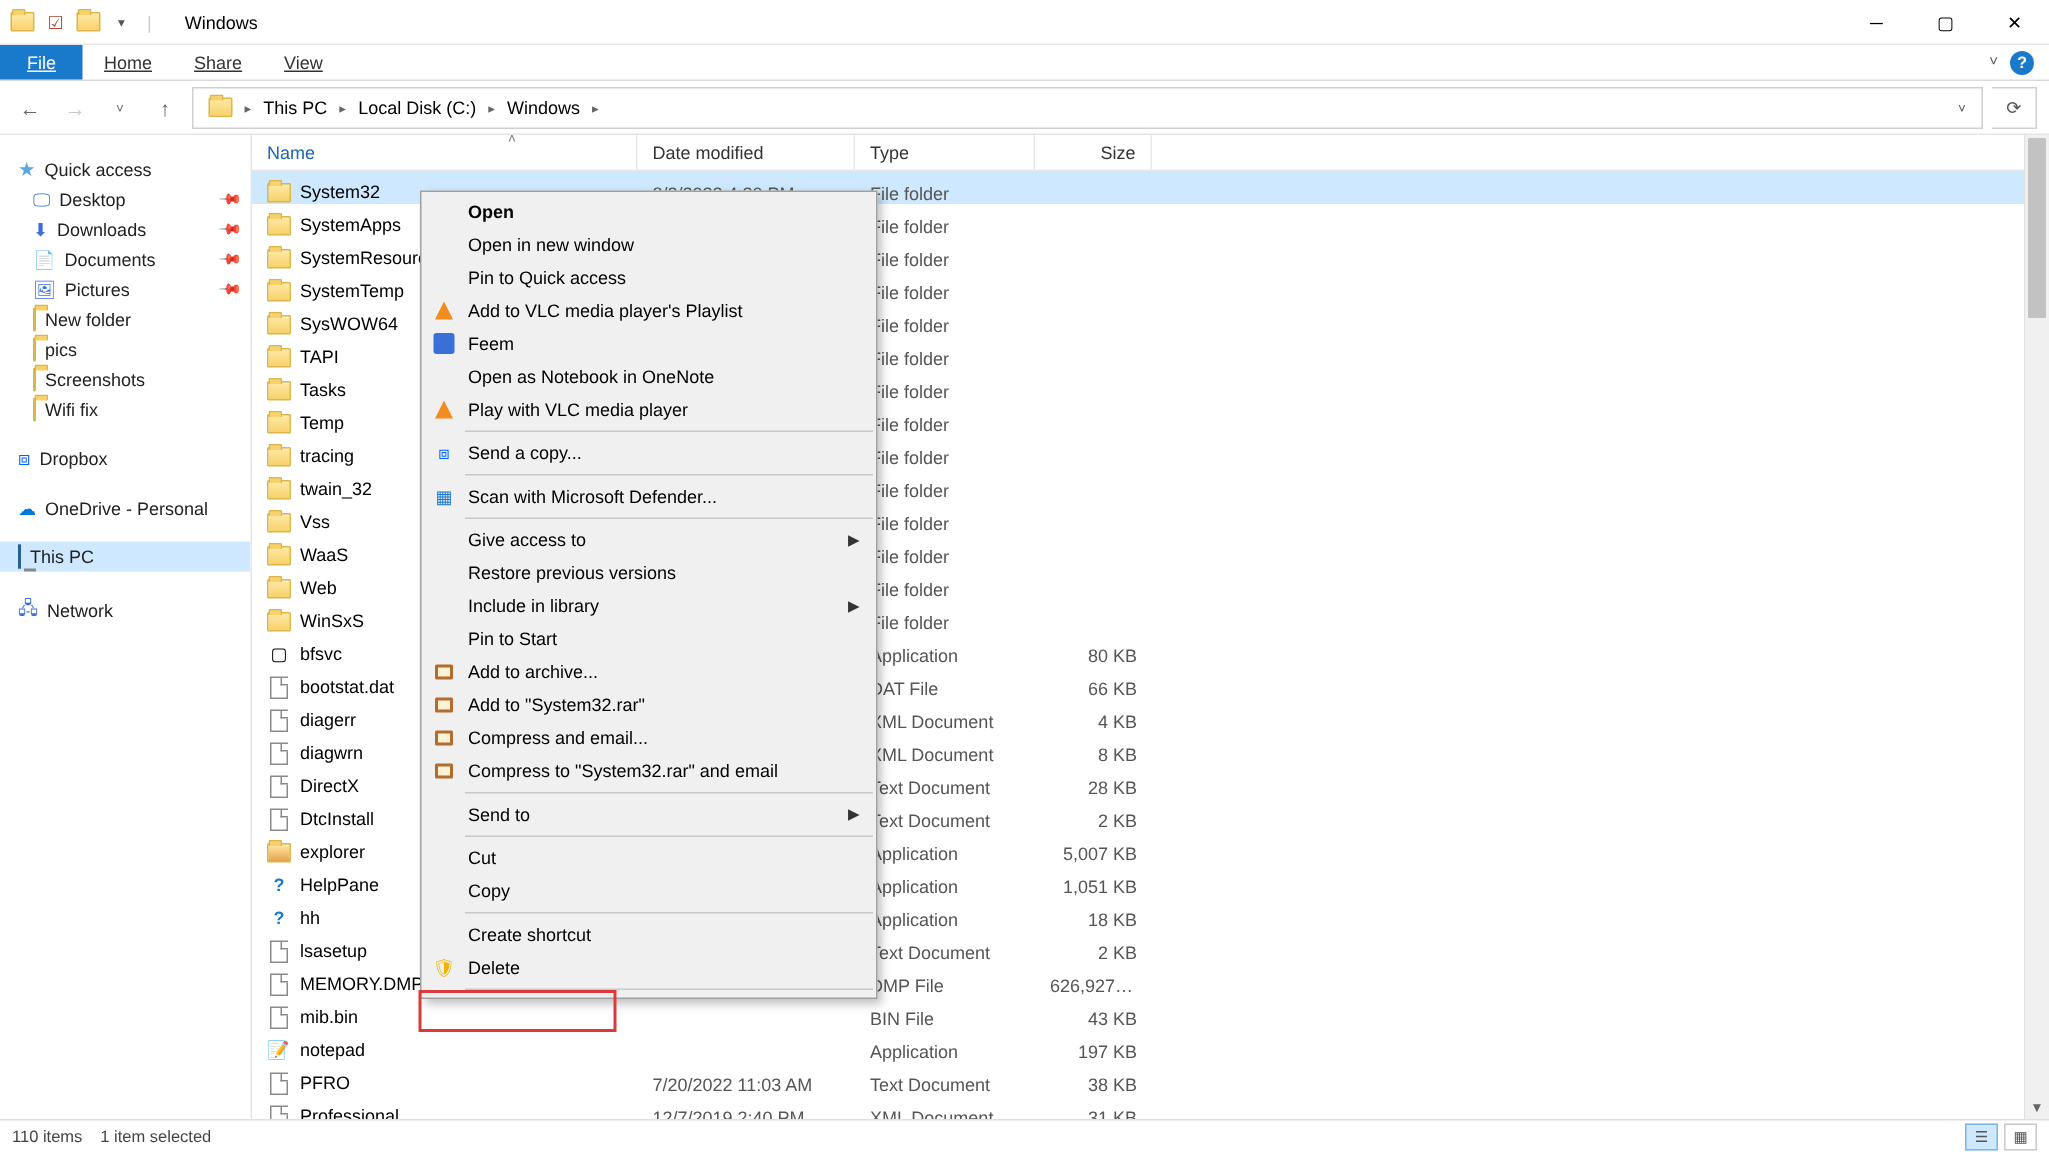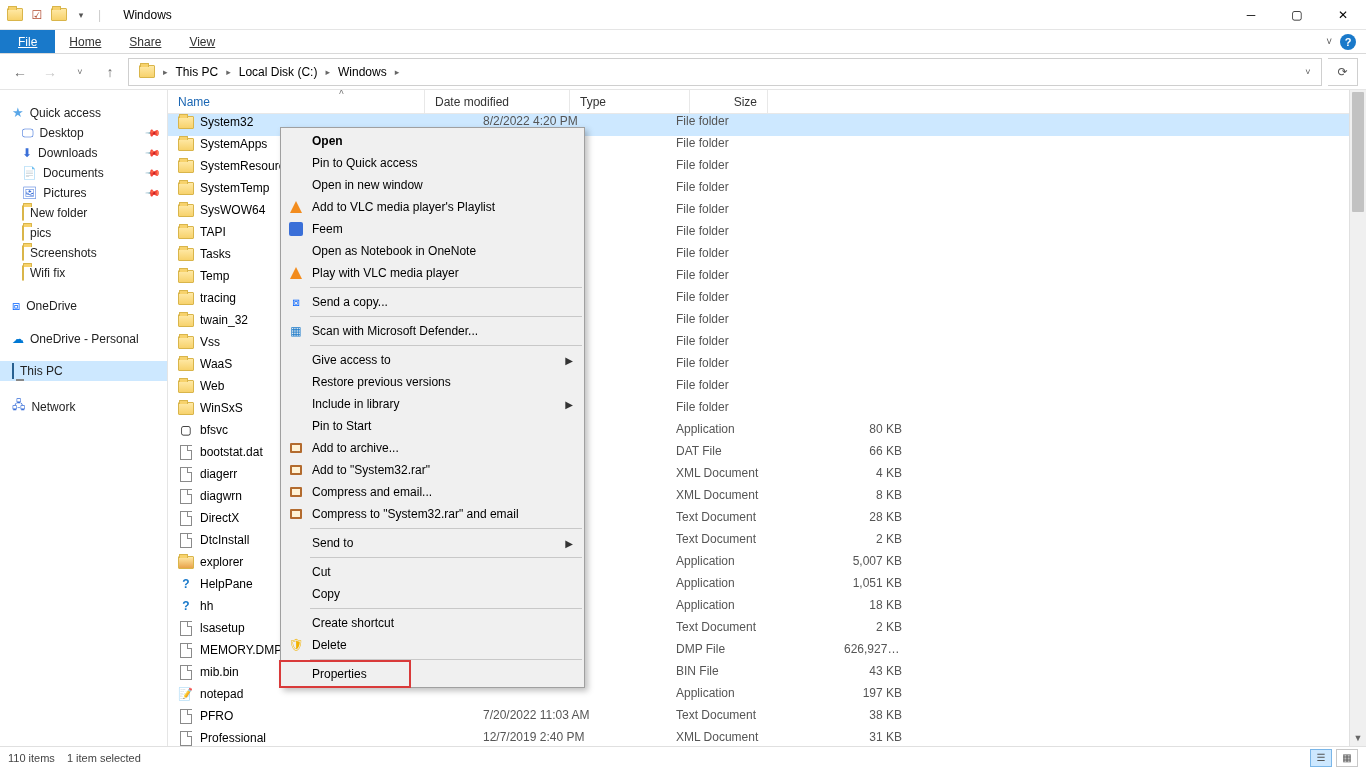--- a/index.html
+++ b/index.html
@@ -51,21 +51,21 @@
 
 .filepane { flex:1; position:relative; overflow:hidden; }
 .columns { display:flex; height:24px; border-bottom:1px solid #e8e8e8; align-items:center; font-size:12px; color:#333;}
 .col { padding-left:10px; border-right:1px solid #e8e8e8; height:100%; display:flex; align-items:center; }
 .col-name { width:257px; color:#1a66b3; position:relative;}
 .col-name .sort { position:absolute; right:80px; top:-3px; font-size:9px; color:#777;}
 .col-date { width:145px; }
 .col-type { width:120px; }
 .col-size { width:78px; justify-content:flex-end; padding-right:10px;}
 .rows { overflow-y:auto; height: calc(100% - 24px); }
-.row { display:flex; align-items:flex-start; height:22px; font-size:12px;gap:48px; }
+.row { display:flex; align-items:flex-end; height:22px; font-size:12px; }
 .row.selected { background:#cde8ff; }
 .row .c { padding-left:10px; overflow:hidden; white-space:nowrap; text-overflow:ellipsis; }
 .row .c-name { width:257px; display:flex; align-items:center; gap:6px; }
 .row .c-date { width:145px; color:#555;}
 .row .c-type { width:120px; color:#555;}
 .row .c-size { width:78px; text-align:right; padding-right:10px; color:#555;}
 .file-icon { width:16px; height:16px; display:inline-flex; align-items:center; justify-content:center; font-size:12px;}
 .doc-glyph { width:12px; height:15px; background:#fff; border:1px solid #8a8a8a; position:relative;}
 .doc-glyph::before{content:"";position:absolute;top:0;right:-1px;width:4px;height:4px;background:#fff;border-left:1px solid #8a8a8a;border-bottom:1px solid #8a8a8a;}
 
@@ -199,21 +199,21 @@
           </div>
           <div class="side-item">
             <span><span class="folder-glyph"></span></span>
             <span>Wifi fix</span>
           </div>
         </div>
     </div>
     <div class="side-group">
       <div class="side-item header">
         <span class="dropbox-ic">⧈</span>
-        <span>OneDrive</span>
+        <span>Dropbox</span>
       </div>
     </div>
     <div class="side-group">
       <div class="side-item header">
         <span class="cloud">☁</span>
         <span>OneDrive - Personal</span>
       </div>
     </div>
     <div class="side-group">
       <div class="side-item header selected">
@@ -553,24 +553,24 @@
         </div>
       </div>
   </div>
 </div>
 
 <div class="ctxmenu" id="ctxmenu">
     <div class="ctx-item bold">
       <span>Open</span>
     </div>
     <div class="ctx-item">
+      <span>Open in new window</span>
+    </div>
+    <div class="ctx-item">
       <span>Pin to Quick access</span>
-    </div>
-    <div class="ctx-item">
-      <span>Open in new window</span>
     </div>
     <div class="ctx-item">
       <span class="ic">
         <span class="cone"></span>
       </span>
       <span>Add to VLC media player's Playlist</span>
     </div>
     <div class="ctx-item">
       <span class="ic">
         <span class="blue-ic"></span>
@@ -649,23 +649,20 @@
     </div>
     <div class="ctx-sep"></div>
     <div class="ctx-item">
       <span>Create shortcut</span>
     </div>
     <div class="ctx-item">
       <span class="ic shield">🛡</span>
       <span>Delete</span>
     </div>
     <div class="ctx-sep"></div>
-    <div class="ctx-item">
-      <span>Properties</span>
-    </div>
   </div>
 <div class="ctx-highlight" style="left: 279px; top: 660px; width: 132px; height: 28px;"></div>
 
 <div class="vscroll">
   <div class="vscroll-arrow up">▲</div>
   <div class="vscroll-thumb"></div>
   <div class="vscroll-arrow down">▼</div>
 </div>
 
 <div class="statusbar">

